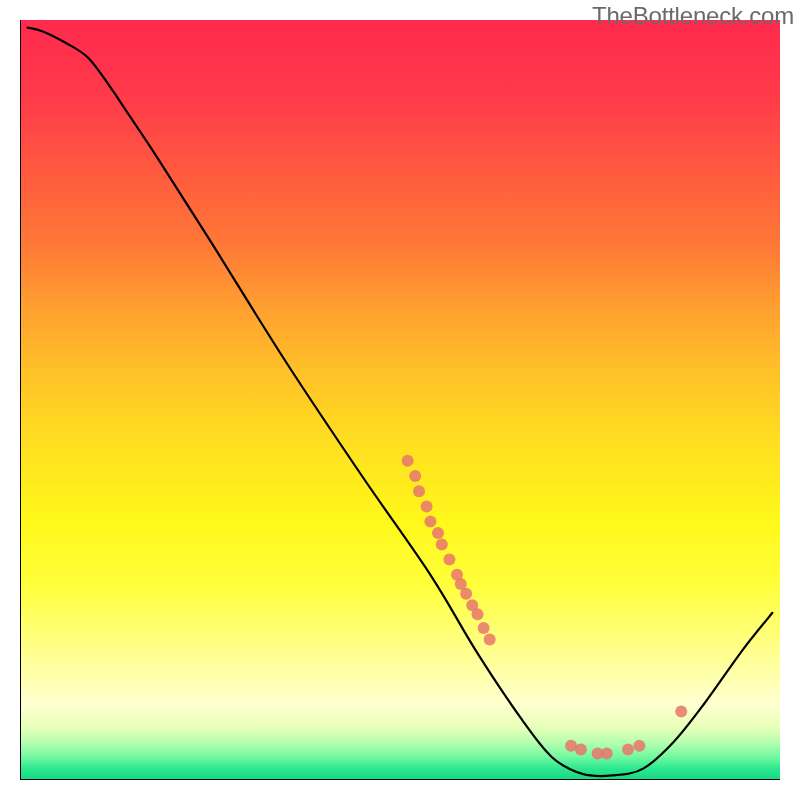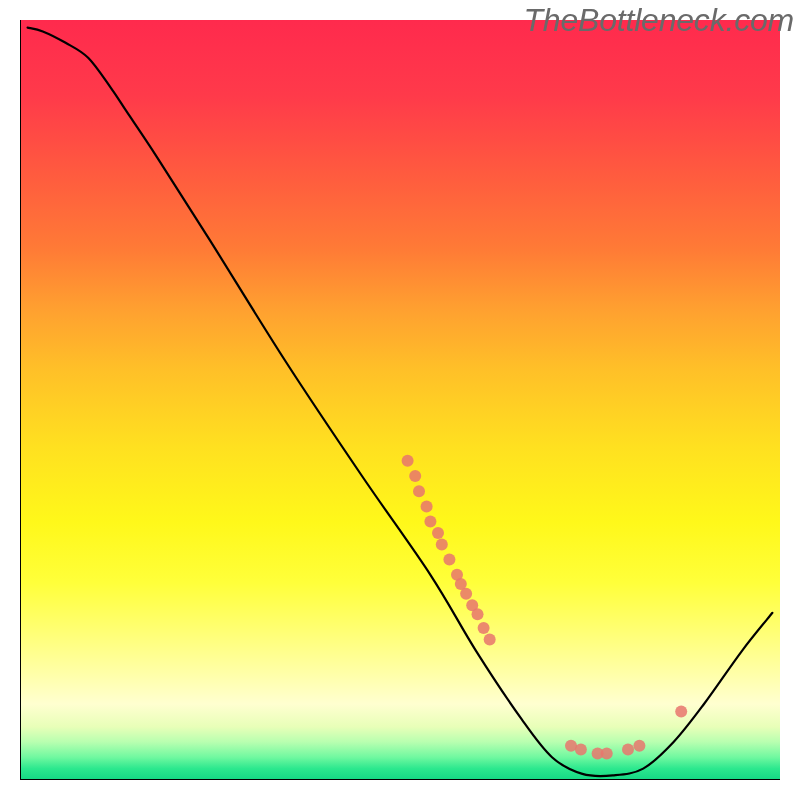--- a/index.html
+++ b/index.html
@@ -56,24 +56,23 @@
     left: 20px;
     top: 20px;
     width: 1px;
     height: 760px;
   }
   .watermark {
     position: absolute;
     top: 2px;
     right: 6px;
     color: #6a6a6a;
-    font-size: 32px;
+    font-size: 24px;
     font-weight: 500;
     letter-spacing: -0.2px;
-    font-style: italic;
   }
   svg.curve {
     position: absolute;
     left: 0;
     top: 0;
     width: 760px;
     height: 760px;
     overflow: visible;
   }
 </style>

